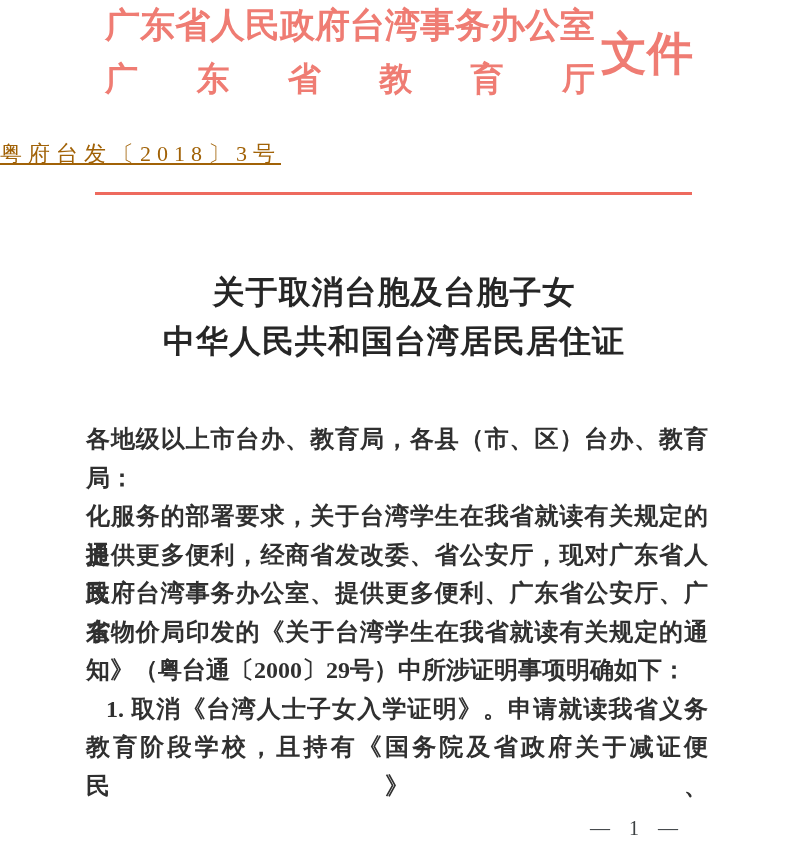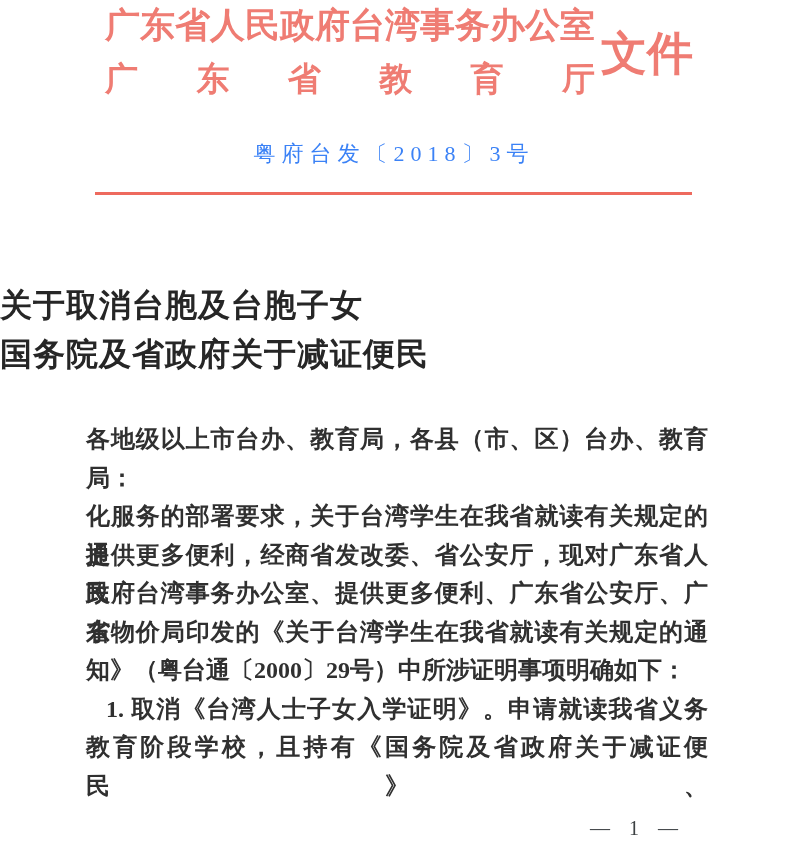--- a/index.html
+++ b/index.html
@@ -34,34 +34,35 @@
     text-align:justify;text-align-last:justify;
   }
   .doctype{
     font-size:46px;font-weight:bold;color:var(--red-text);
     line-height:46px;margin-top:31px;margin-left:6px;
     white-space:nowrap;
   }
   
   .docnum{
     position:absolute;left:0;top:139px;width:100%;
-    text-align:center;
-    font-size:22px;letter-spacing:6px;color:#3b82f6;
+    text-align:left;
+    font-size:22px;letter-spacing:6px;color:#a16207;
     line-height:30px;
+    text-decoration:underline;
   }
   
   .rule{
     position:absolute;left:95px;top:192px;
     width:597px;height:3px;
     background:var(--red-rule);
   }
   
   .title{
-    position:absolute;left:0;top:281px;width:100%;
-    text-align:left;
+    position:absolute;left:0;top:268px;width:100%;
+    text-align:center;
     font-size:32px;font-weight:bold;color:var(--ink-dark);
     line-height:49px;letter-spacing:1px;
   }
   
   .body{
     position:absolute;left:86px;top:420px;width:622px;
     font-size:24px;color:var(--ink);
     line-height:38.5px;
     font-weight:bold;
   }
@@ -93,21 +94,21 @@
     </div>
     <div class="doctype">文件</div>
   </div>
 
   <div class="docnum">粤府台发〔2018〕3号</div>
 
   <div class="rule"></div>
 
   <div class="title">
     <div>关于取消台胞及台胞子女</div>
-    <div>国务院及省政府关于减证便民</div>
+    <div>中华人民共和国台湾居民居住证</div>
   </div>
 
   <div class="body">
     <div class="bl j">各地级以上市台办、教育局，各县（市、区）台办、教育</div>
     <div class="bl">局：</div>
     <div class="bl j">化服务的部署要求，关于台湾学生在我省就读有关规定的通</div>
     <div class="bl j">提供更多便利，经商省发改委、省公安厅，现对广东省人民</div>
     <div class="bl j">政府台湾事务办公室、提供更多便利、广东省公安厅、广东</div>
     <div class="bl j">省物价局印发的《关于台湾学生在我省就读有关规定的通</div>
     <div class="bl">知》（粤台通〔2000〕29号）中所涉证明事项明确如下：</div>

